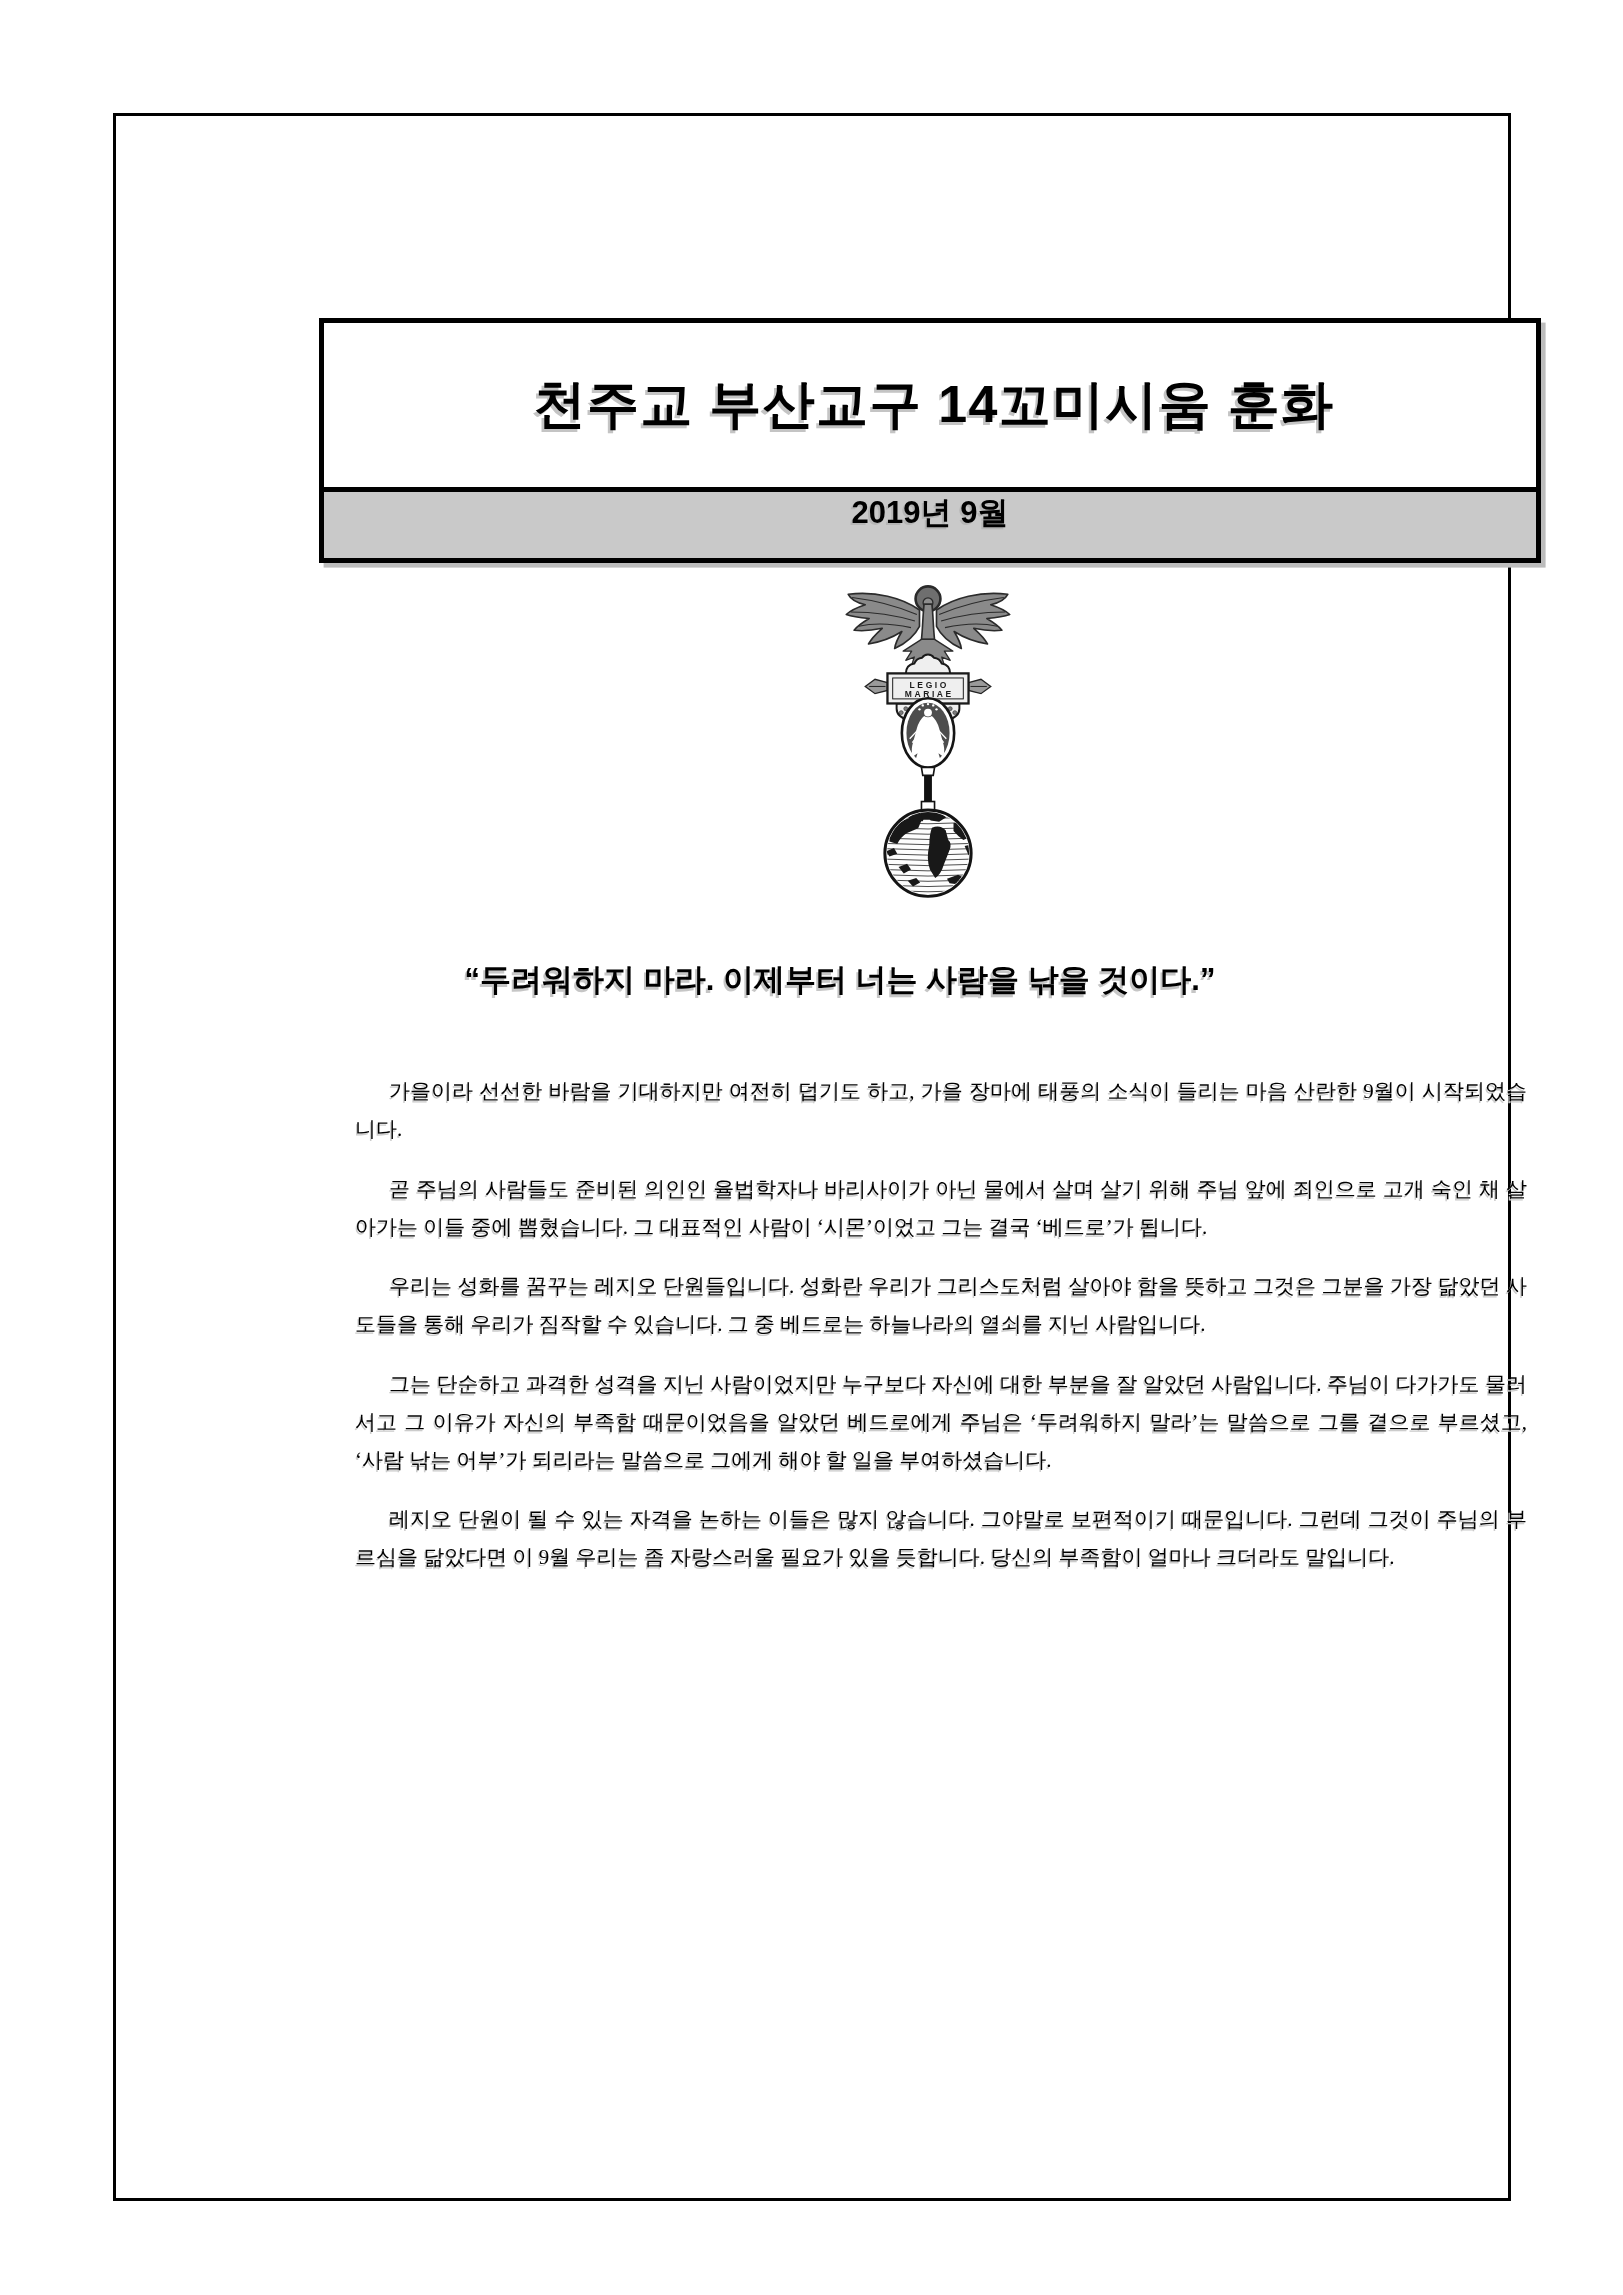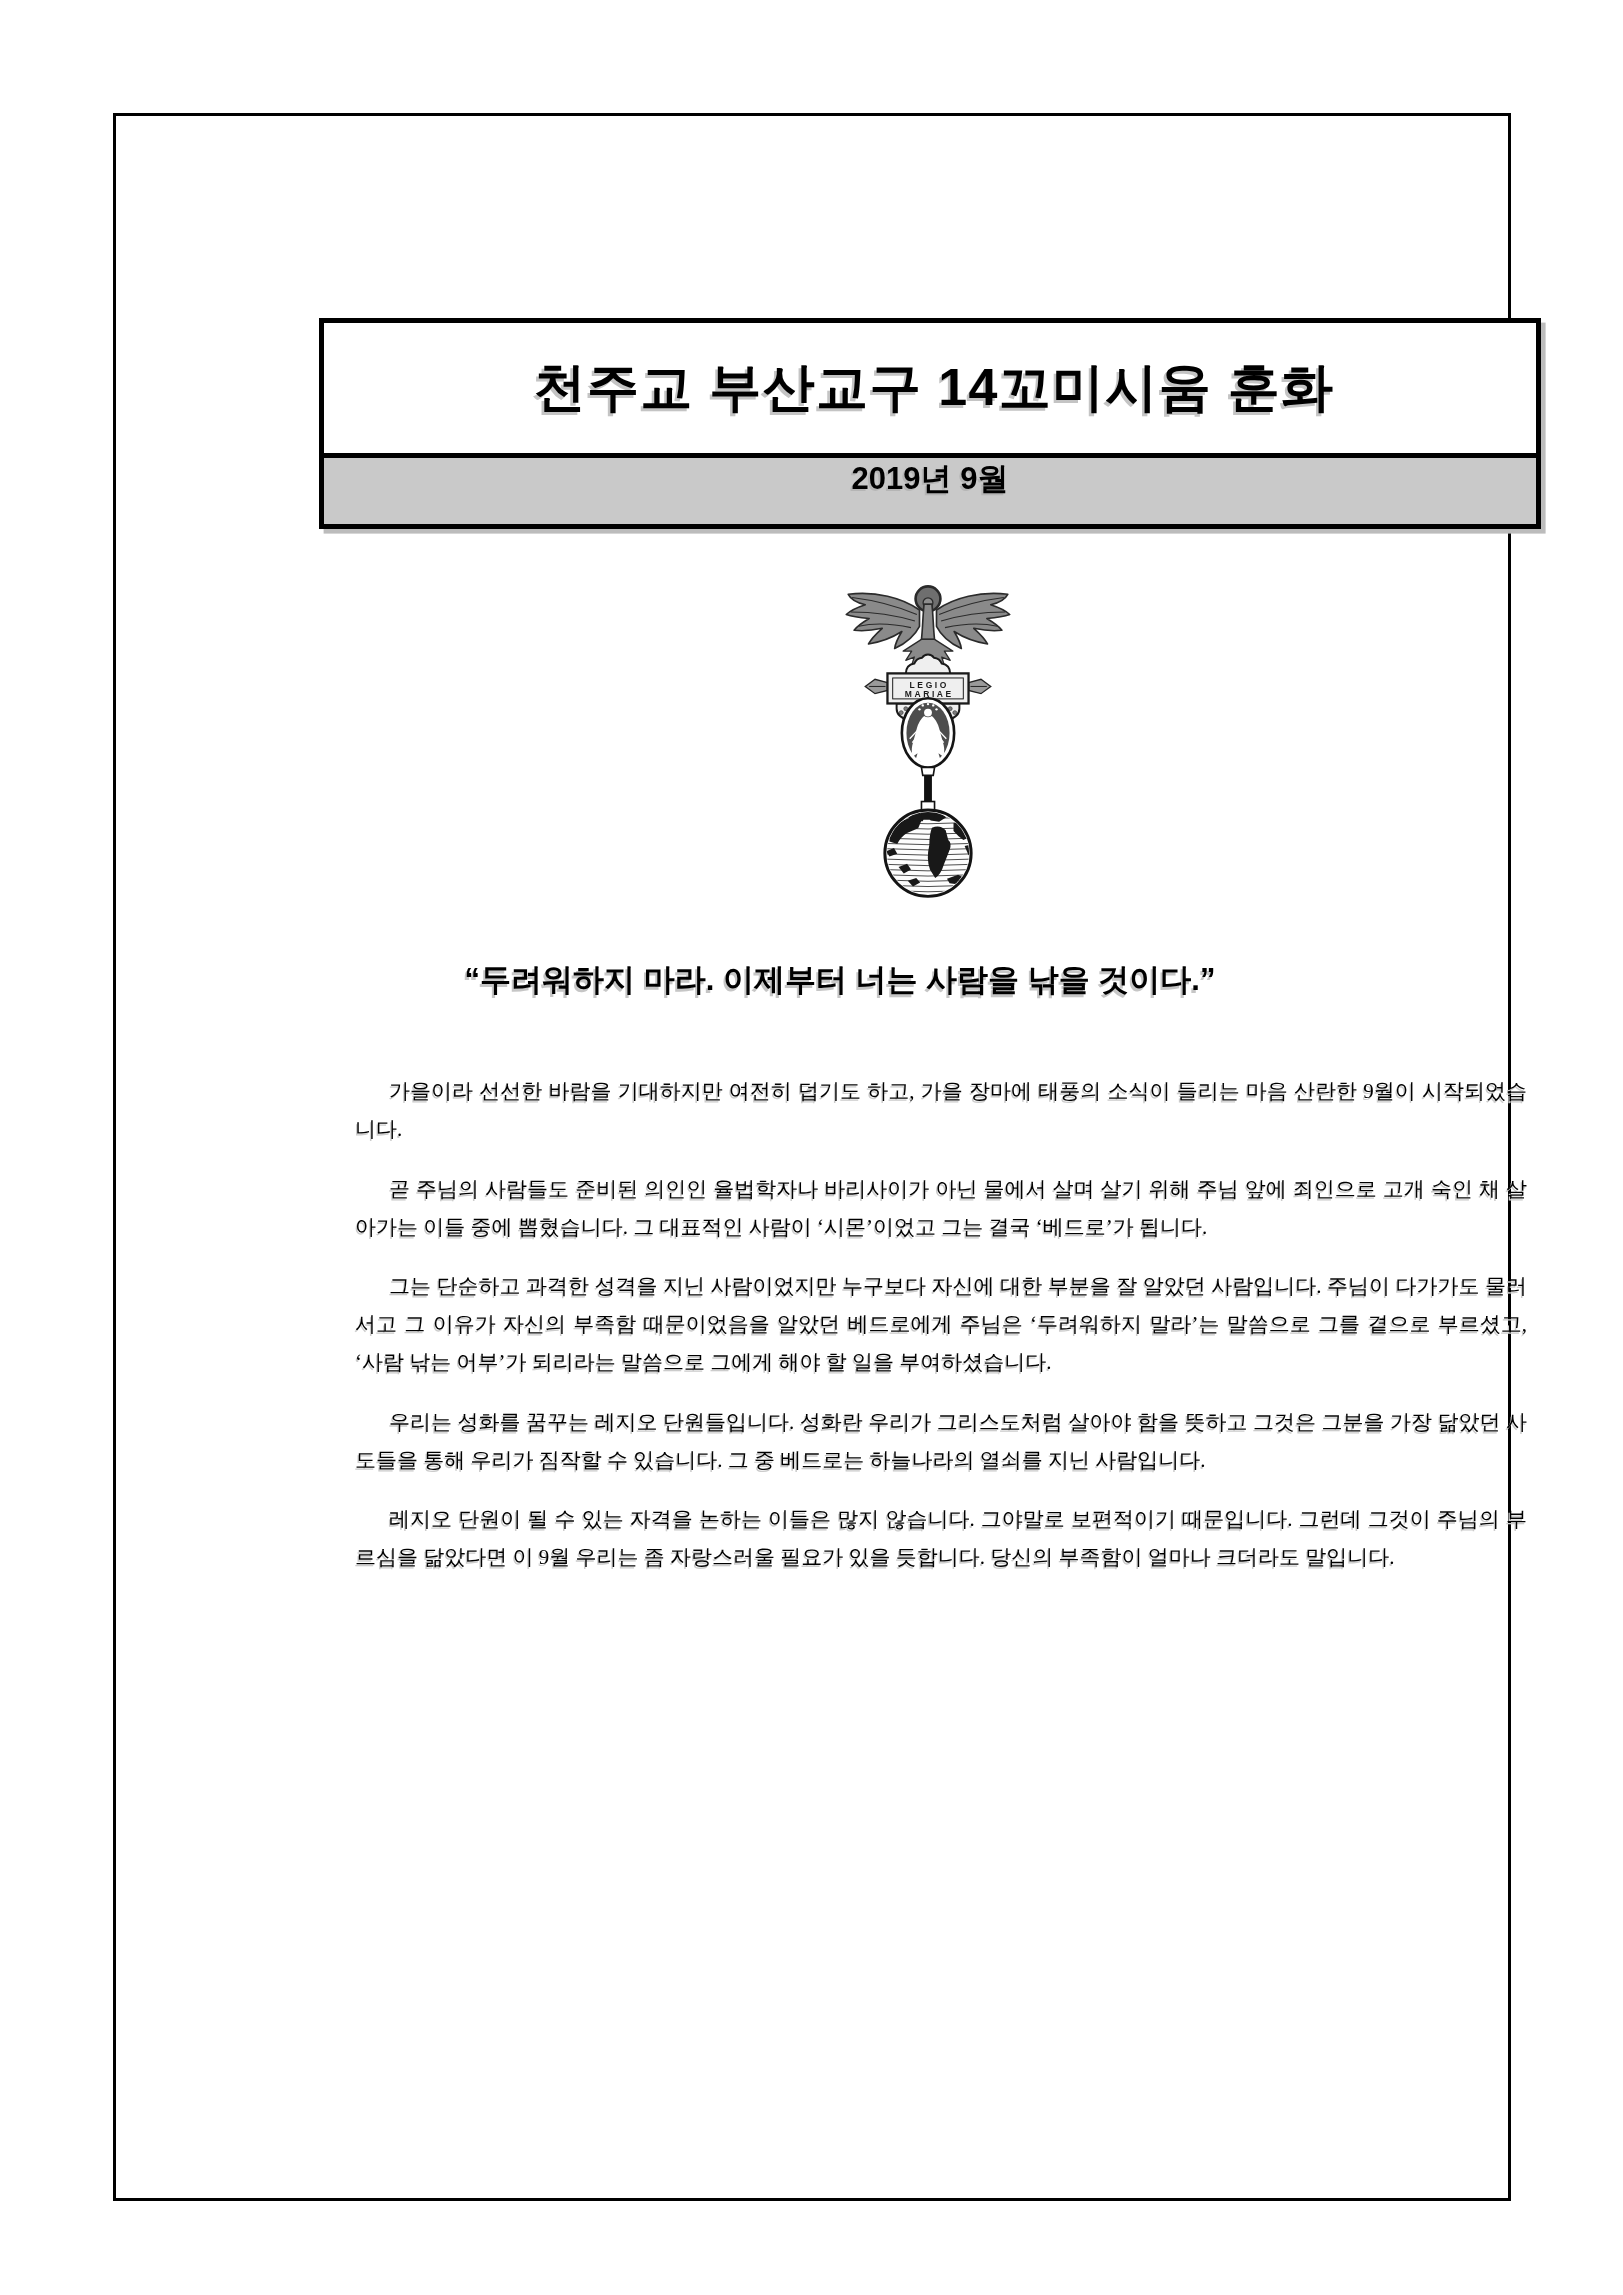--- a/index.html
+++ b/index.html
@@ -28,21 +28,21 @@
     position: absolute;
     left: 203px;
     top: 202px;
     width: 1222px;
     border: 5.2px solid #000;
     box-sizing: border-box;
     background: #fff;
     box-shadow: 4.6px 4.6px 0 #bcbcbc;
   }
   .title-area {
-    height: 130px;
+    height: 164px;
     display: flex;
     align-items: center;
     justify-content: center;
     padding-left: 8px;
   }
   .page-title {
     font-family: "Liberation Sans", "DejaVu Sans", sans-serif;
     font-weight: 800;
     font-size: 52px;
     letter-spacing: 1.3px;
@@ -222,19 +222,19 @@
         </g>
       </g>
     </g>
   </svg>
 
   <div class="scripture-quote">“두려워하지 마라. 이제부터 너는 사람을 낚을 것이다.”</div>
 
   <div class="body-text">
     <p>가을이라 선선한 바람을 기대하지만 여전히 덥기도 하고, 가을 장마에 태풍의 소식이 들리는 마음 산란한 9월이 시작되었습니다.</p>
     <p>곧 주님의 사람들도 준비된 의인인 율법학자나 바리사이가 아닌 물에서 살며 살기 위해 주님 앞에 죄인으로 고개 숙인 채 살아가는 이들 중에 뽑혔습니다. 그 대표적인 사람이 ‘시몬’이었고 그는 결국 ‘베드로’가 됩니다.</p>
+    <p>우리는 성화를 꿈꾸는 레지오 단원들입니다. 성화란 우리가 그리스도처럼 살아야 함을 뜻하고 그것은 그분을 가장 닮았던 사도들을 통해 우리가 짐작할 수 있습니다. 그 중 베드로는 하늘나라의 열쇠를 지닌 사람입니다.</p>
     <p>그는 단순하고 과격한 성격을 지닌 사람이었지만 누구보다 자신에 대한 부분을 잘 알았던 사람입니다. 주님이 다가가도 물러서고 그 이유가 자신의 부족함 때문이었음을 알았던 베드로에게 주님은 ‘두려워하지 말라’는 말씀으로 그를 곁으로 부르셨고, ‘사람 낚는 어부’가 되리라는 말씀으로 그에게 해야 할 일을 부여하셨습니다.</p>
-    <p>우리는 성화를 꿈꾸는 레지오 단원들입니다. 성화란 우리가 그리스도처럼 살아야 함을 뜻하고 그것은 그분을 가장 닮았던 사도들을 통해 우리가 짐작할 수 있습니다. 그 중 베드로는 하늘나라의 열쇠를 지닌 사람입니다.</p>
     <p>레지오 단원이 될 수 있는 자격을 논하는 이들은 많지 않습니다. 그야말로 보편적이기 때문입니다. 그런데 그것이 주님의 부르심을 닮았다면 이 9월 우리는 좀 자랑스러울 필요가 있을 듯합니다. 당신의 부족함이 얼마나 크더라도 말입니다.</p>
   </div>
 
 </div>
 
 
 </body></html>

